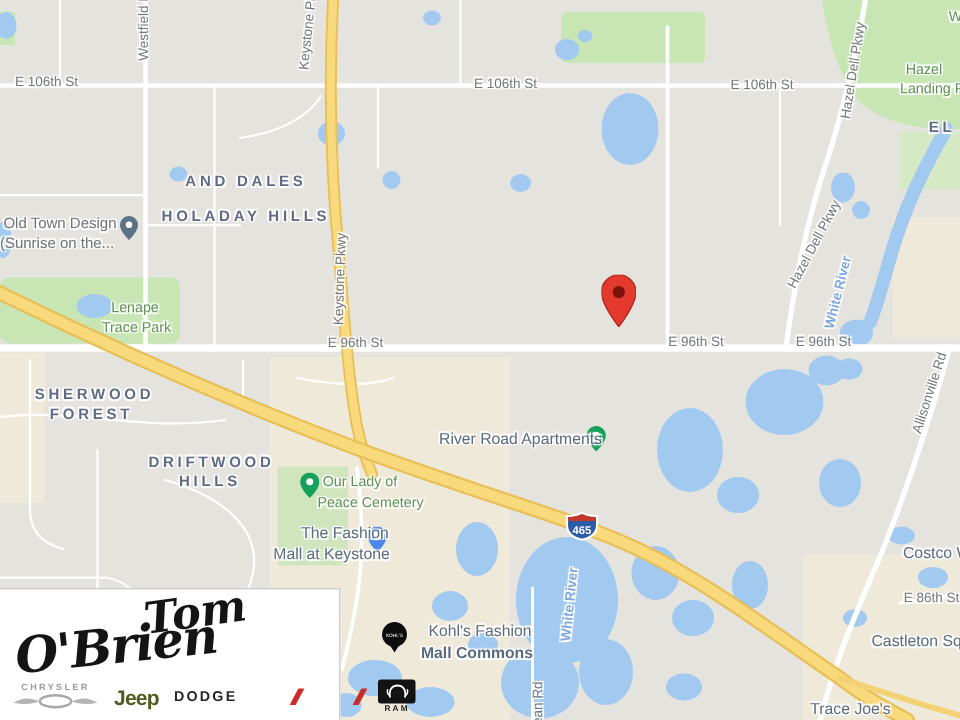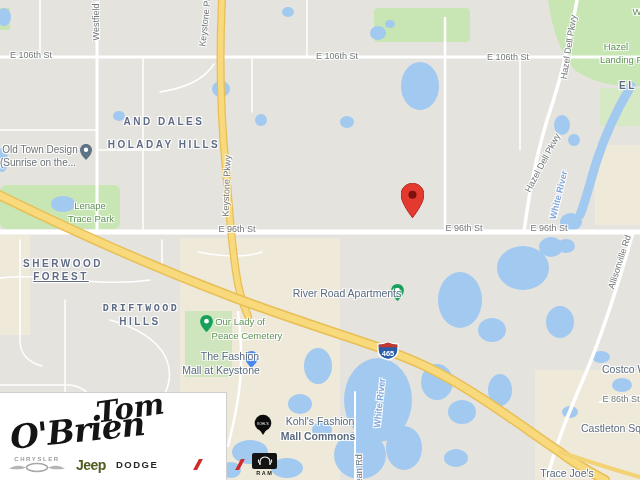--- a/index.html
+++ b/index.html
@@ -183,22 +183,22 @@
       <span class="lbl street" style="left: 569px; top: 47px; transform: translate(-50%, -50%) rotate(-81deg);">Hazel Dell Pkwy</span>
       <span class="lbl street" style="left: 543px; top: 163px; transform: translate(-50%, -50%) rotate(-62deg);">Hazel Dell Pkwy</span>
       <span class="lbl street" style="left: 620px; top: 262px; transform: translate(-50%, -50%) rotate(-72deg);">Allisonville Rd</span>
       <span class="lbl street" style="left: 621px; top: 399px; transform: translate(-50%, -50%);">E 86th St</span>
       <span class="lbl street" style="left: 359px; top: 472px; transform: translate(-50%, -50%) rotate(-90deg);">Dean Rd</span>
       <span class="lbl river" style="left: 559px; top: 195px; transform: translate(-50%, -50%) rotate(-76deg);">White River</span>
       <span class="lbl river" style="left: 380px; top: 403px; transform: translate(-50%, -50%) rotate(-84deg);">White River</span>
       <span class="lbl hood" style="left: 164px; top: 109px; transform: translate(-50%, -50%); margin-top: 36px;">HOLADAY HILLS</span>
       <span class="lbl hood" style="left: 164px; top: 122px; transform: translate(-50%, -50%);">AND DALES</span>
       <span class="lbl hood" style="left: 63px; top: 264px; transform: translate(-50%, -50%);">SHERWOOD</span>
-      <span class="lbl hood" style="left: 61px; top: 277px; transform: translate(-50%, -50%); text-decoration: underline;">FOREST</span>
-      <span class="lbl hood" style="left: 141px; top: 309px; transform: translate(-50%, -50%); font-family: Liberation Mono, monospace;">DRIFTWOOD</span>
+      <span class="lbl hood" style="left: 61px; top: 277px; transform: translate(-50%, -50%);">FOREST</span>
+      <span class="lbl hood" style="left: 141px; top: 309px; transform: translate(-50%, -50%);">DRIFTWOOD</span>
       <span class="lbl hood" style="left: 140px; top: 322px; transform: translate(-50%, -50%);">HILLS</span>
       <span class="lbl hood" style="left: 628px; top: 86px; transform: translate(-50%, -50%);">EL</span>
       <span class="lbl park" style="left: 616px; top: 47px; transform: translate(-50%, -50%);">Hazel</span>
       <span class="lbl park" style="left: 628px; top: 60px; transform: translate(-50%, -50%);">Landing Park</span>
       <span class="lbl park" style="left: 637px; top: 12px; transform: translate(-50%, -50%);">W</span>
       <span class="lbl park" style="left: 90px; top: 206px; transform: translate(-50%, -50%);">Lenape</span>
       <span class="lbl park" style="left: 91px; top: 219px; transform: translate(-50%, -50%);">Trace Park</span>
       <span class="lbl park" style="left: 240px; top: 322px; transform: translate(-50%, -50%);">Our Lady of</span>
       <span class="lbl park" style="left: 247px; top: 336px; transform: translate(-50%, -50%);">Peace Cemetery</span>
       <span class="lbl poi" style="left: 40px; top: 150px; transform: translate(-50%, -50%);">Old Town Design</span>

